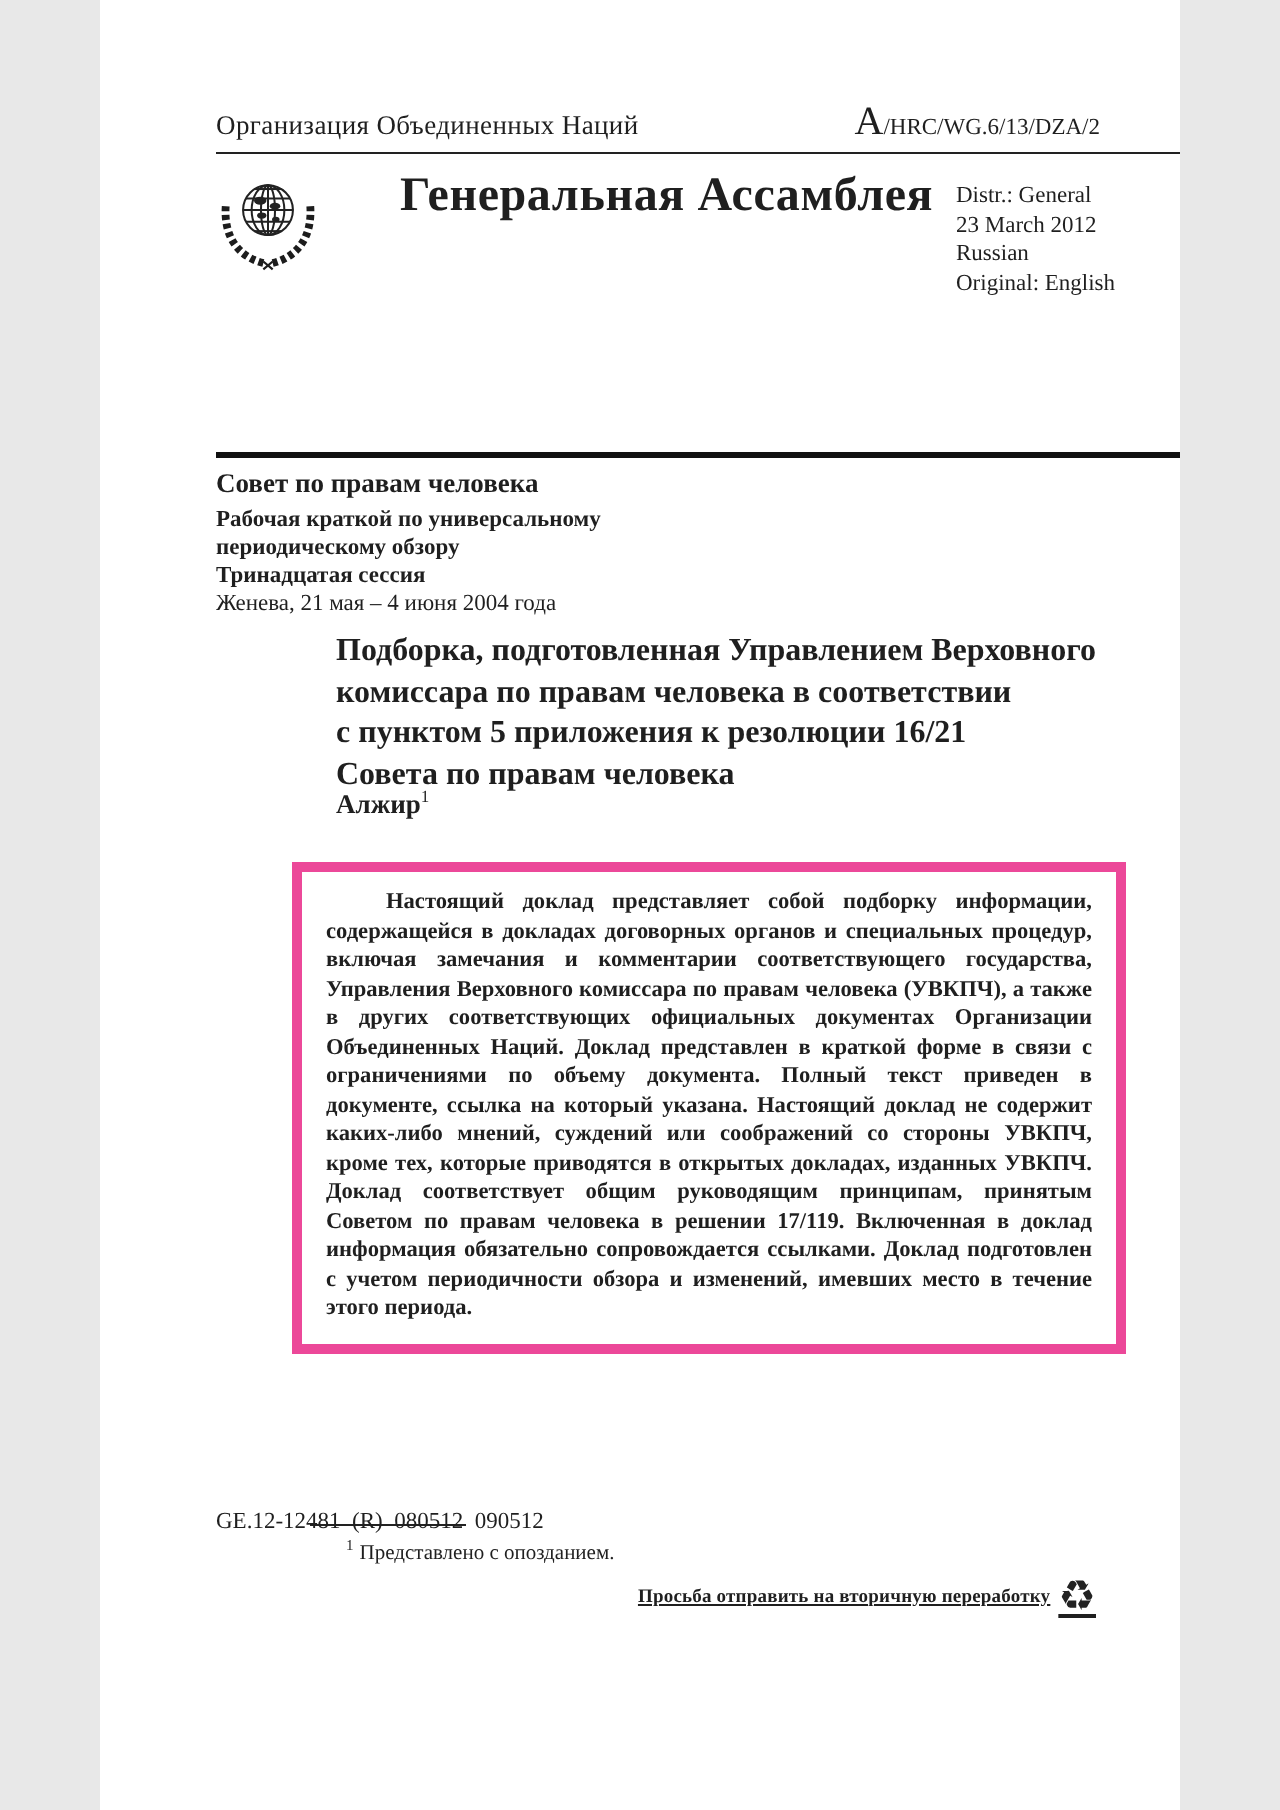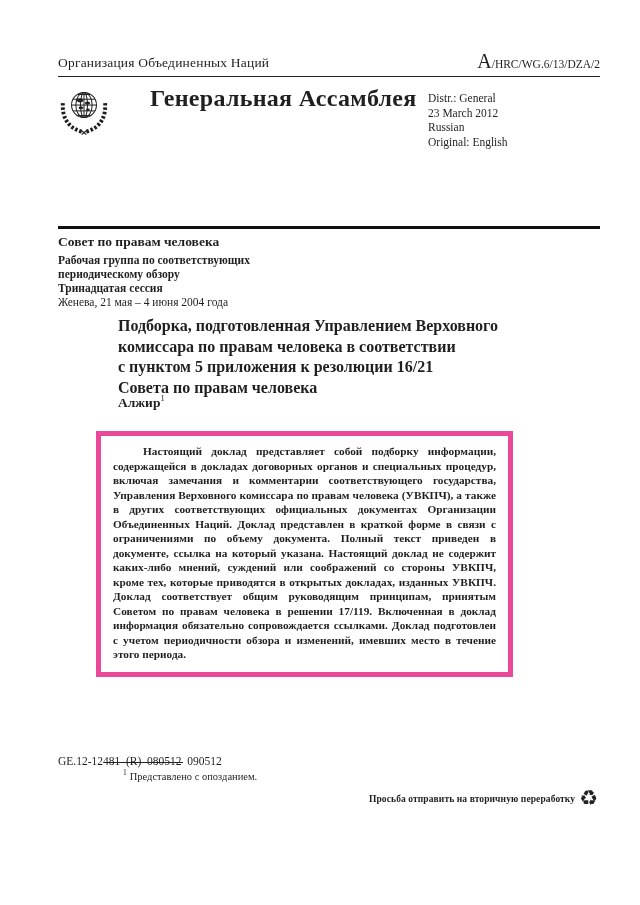--- a/index.html
+++ b/index.html
@@ -1,18 +1,18 @@
 <!DOCTYPE html>
 <html><head>
 <meta charset="utf-8">
 <style>
   html,body{margin:0;padding:0;background:#e8e8e8;}
   .page{
     position:relative;
-    width:640px;height:905px;
+    width:540px;height:905px;
     background:#ffffff;
     font-family:"Liberation Serif","DejaVu Serif",serif;
     color:#1f1f1f;
     overflow:hidden;
     margin:0 auto;
   }
   .org-name{
     position:absolute;left:58px;top:55px;
     font-size:13.5px;letter-spacing:.2px;
   }
@@ -69,21 +69,21 @@
     position:absolute;left:105px;top:768px;
     font-size:10.5px;padding-left:18px;
   }
   .footnote sup{font-size:7.5px;margin-right:3px;}
   .ge-code{
     position:absolute;left:58px;top:755px;
     font-size:11.5px;white-space:pre;
   }
   .recycle-wrap{
     position:absolute;right:42px;top:788px;
-    display:flex;align-items:center;gap:4px;
+    display:flex;align-items:center;gap:4px;text-decoration:underline;
   }
   .recycle-text{
     font-size:9.5px;font-weight:bold;letter-spacing:.1px;
   }
   .recycle-glyph{
     font-family:"DejaVu Sans",sans-serif;
     font-size:21px;line-height:21px;color:#222;
   }
 </style>
 </head>
@@ -127,21 +127,21 @@
     <div>Distr.: General</div>
     <div>23 March 2012</div>
     <div>Russian</div>
     <div>Original: English</div>
   </div>
 
   <div class="rule-thick"></div>
 
   <div class="session">
     <div class="council">Совет по правам человека</div>
-    <div class="line">Рабочая группа по соответствующих</div>
+    <div class="line">Рабочая краткой по универсальному</div>
     <div class="line">периодическому обзору</div>
     <div class="line">Тринадцатая сессия</div>
     <div class="line plain">Женева, 21 мая – 4 июня 2004 года</div>
   </div>
 
   <div class="main-title">Подборка, подготовленная Управлением Верховного
 комиссара по правам человека в соответствии
 с пунктом 5 приложения к резолюции 16/21
 Совета по правам человека</div>
 

